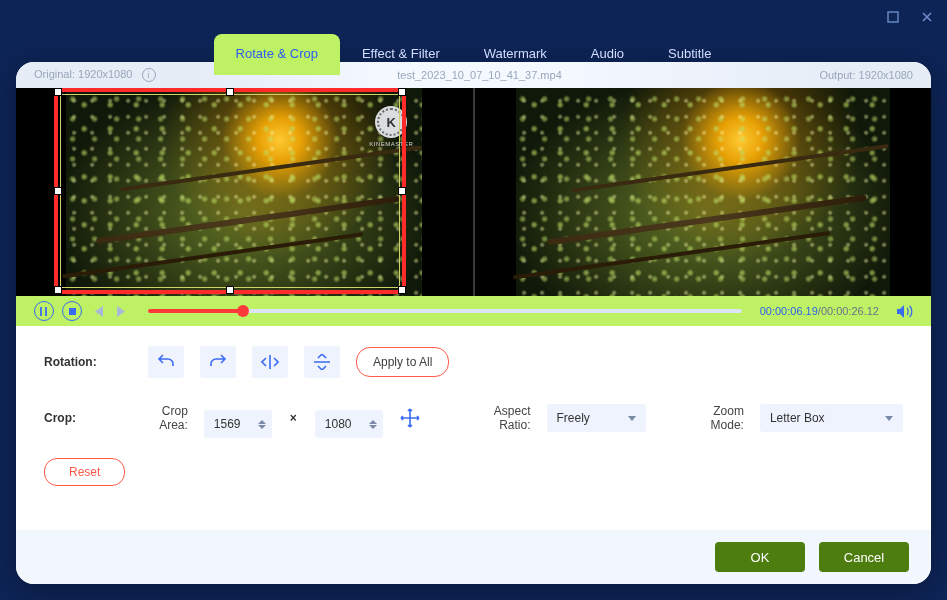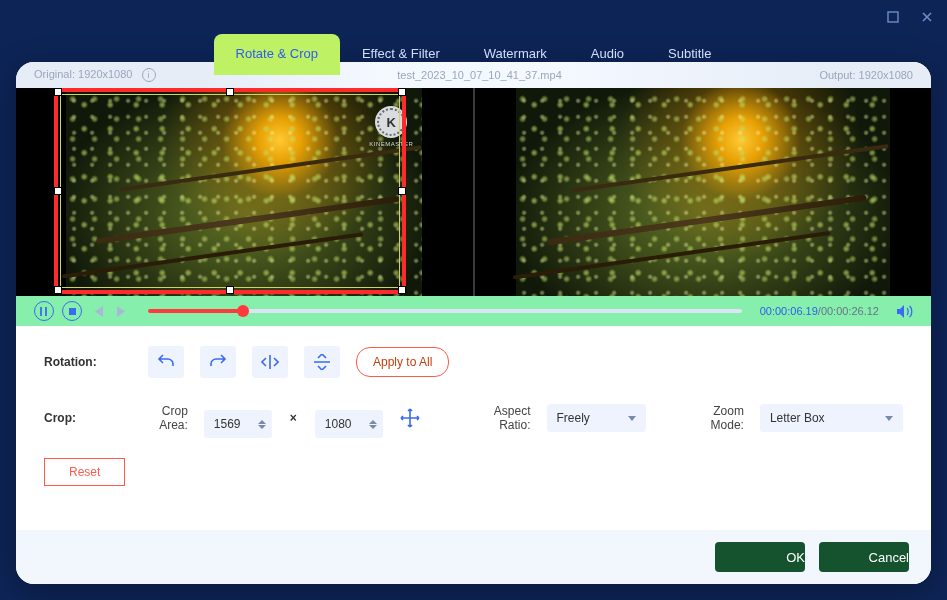--- a/index.html
+++ b/index.html
@@ -37,54 +37,54 @@
 .wm-logo span{font-weight:800;color:#333;font-size:13px;position:relative;}
 .wm-text { font-size:6px;color:#d8d8d8;letter-spacing:.5px;margin-top:3px;}
 
 .crop-overlay { position:absolute; border:4px solid #ff2a2a; }
 .crop-inner { position:absolute; inset:2px; border:1px solid #cfd36a; }
 .handle { position:absolute; width:6px; height:6px; background:#fff; outline:1px solid #000; }
 .h-nw{left:-3px;top:-3px}.h-n{left:50%;top:-3px;transform:translateX(-50%)}.h-ne{right:-3px;top:-3px}
 .h-w{left:-3px;top:50%;transform:translateY(-50%)}.h-e{right:-3px;top:50%;transform:translateY(-50%)}
 .h-sw{left:-3px;bottom:-3px}.h-s{left:50%;bottom:-3px;transform:translateX(-50%)}.h-se{right:-3px;bottom:-3px}
 
-.playbar { height: 30px; display:flex; align-items:center; padding: 0 18px; gap:8px; background:#86efac; }
+.playbar { height: 30px; display:flex; align-items:center; padding: 0 18px; gap:8px; background:#bef264; }
 .pb-btn { width:20px;height:20px;border:1.5px solid #3b6bf1;border-radius:50%;display:flex;align-items:center;justify-content:center;cursor:pointer;font-size:9px;color:#3b6bf1;}
 .pb-small { width:16px;height:16px;display:flex;align-items:center;justify-content:center;cursor:pointer;color:#a9b7d8;}
 .seek { flex:1; height:4px; background:#dbe5f6; border-radius:2px; position:relative; margin:0 10px; cursor:pointer; }
 .seek-fill { position:absolute; left:0; top:0; bottom:0; width:16%; background:#ff3a3a; border-radius:2px; }
 .seek-thumb { position:absolute; left:16%; top:50%; width:12px;height:12px;background:#ff3a3a;border-radius:50%;transform:translate(-50%,-50%); }
 .time { font-size:11px; color:#2d5cf0; }
 .time .total { color:#69728a; }
 .vol { width:18px;height:18px;cursor:pointer;display:flex;align-items:center;justify-content:center;margin-left:8px;}
 
 .controls { padding: 20px 28px 14px; font-size: 12px; color:#444; }
 .row { display:flex; align-items:center; margin-bottom: 20px; gap:16px; }
 .row .lbl { width: 88px; font-weight:600; color:#333; }
 .icon-btn { width:36px;height:32px;background:#eef3fd;border-radius:3px;display:flex;align-items:center;justify-content:center;cursor:pointer;color:#3b6bf1;}
 .icon-btn svg{stroke:#3b6bf1;fill:none;stroke-width:1.6;}
-.outline-btn { border:1px solid #ff5a4a; color:#c2410c; background:#fff; padding:7px 16px; font-size:12px; border-radius:14px; cursor:pointer; }
-.reset-btn { border:1px solid #ff5a4a; color:#ff5a4a; background:#fff; padding:6px 24px; font-size:12px; border-radius:0; cursor:pointer; }
+.outline-btn { border:1px solid #ff5a4a; color:#404040; background:#fff; padding:7px 16px; font-size:12px; border-radius:14px; cursor:pointer; }
+.reset-btn { border:1px solid #ff5a4a; color:#ff5a4a; background:#fff; padding:6px 24px; font-size:12px; border-radius:13px; cursor:pointer; }
 
 .numfield { display:flex;align-items:center;background:#eef3fd;border-radius:3px;height:28px;padding:0 6px 0 10px;margin-top:12px;}
 .numfield input { width:42px;border:0;background:transparent;font-size:12px;color:#333;text-align:left;outline:none;}
 .spinner { display:flex;flex-direction:column;gap:1px;margin-left:2px;}
 .spinner div{width:0;height:0;border-left:4px solid transparent;border-right:4px solid transparent;cursor:pointer;}
 .spinner .up{border-bottom:4px solid #7a8aa7;}
 .spinner .dn{border-top:4px solid #7a8aa7;}
 .times { color:#333; font-weight:600; padding:0 2px;}
 .cross-move { width:26px;height:26px;display:flex;align-items:center;justify-content:center;cursor:pointer;}
 
 .sel-lbl { font-size:12px;color:#444;text-align:right; }
 .select { background:#eef3fd;height:28px;border-radius:3px;display:flex;align-items:center;justify-content:space-between;padding:14px 10px;font-size:12px;color:#333;cursor:pointer;}
 .select.aspect{width:110px;} .select.zoom{width:160px;}
 .caret { width:0;height:0;border-left:4px solid transparent;border-right:4px solid transparent;border-top:5px solid #7a8aa7;}
 
 .footer { position:absolute; left:0; right:0; bottom:0; height:54px; background:#f2f6fd; display:flex; align-items:center; justify-content:flex-end; gap:14px; padding:0 22px; }
-.footer .btn { width:90px; height:30px; border:0; border-radius:4px; background:#14532d; color:#fff; font-size:13px; cursor:pointer;text-align:right; }
+.footer .btn { width:90px; height:30px; border:0; border-radius:4px; background:#4d7c0f; color:#fff; font-size:13px; cursor:pointer; }
 
 .body-pad { position:absolute; top:0; bottom:54px; left:0; right:0; overflow:hidden; }
 
 .corner-arc { position:absolute; width:38px; height:38px; border:4px solid #ff2fa8; border-radius:50%; border-right-color:transparent; border-bottom-color:transparent; top:-20px; left:-16px; transform:rotate(8deg); }
 </style>
 </head>
 <body>
 
 <div class="corner-arc"></div>
 

